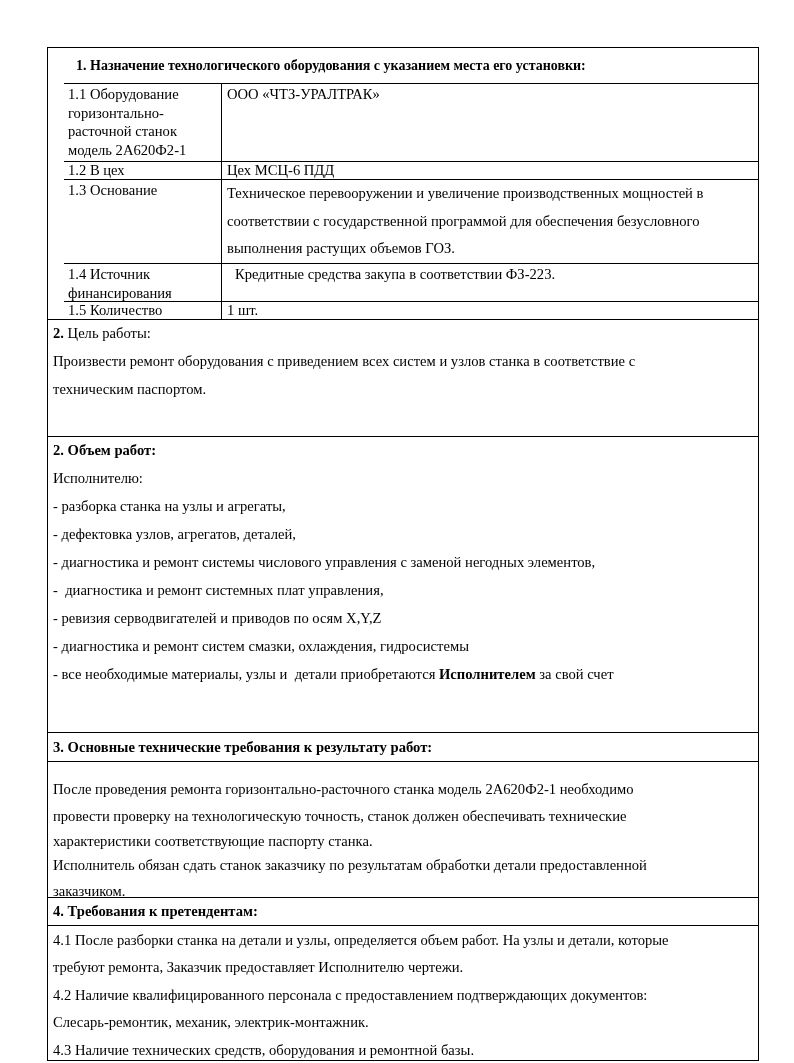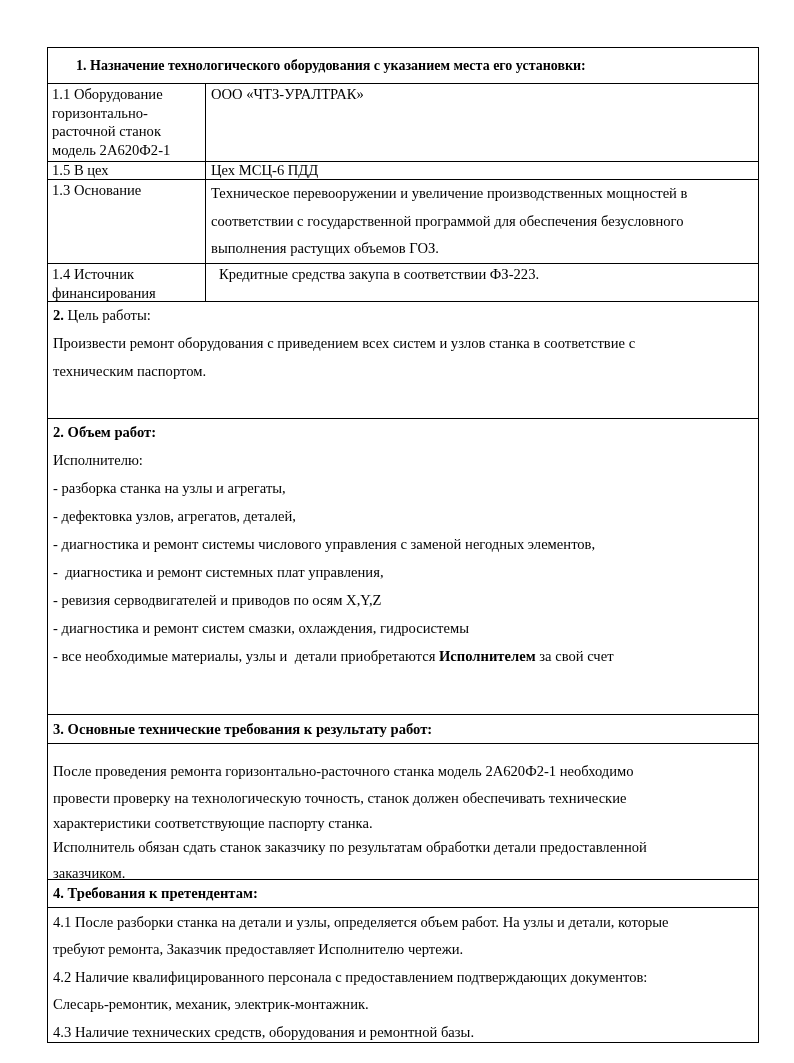--- a/index.html
+++ b/index.html
@@ -10,21 +10,21 @@
       font-size: 14.6px;
     }
     .doc {
       position: absolute; left: 47px; top: 47px; width: 712px;
       border: 1px solid #000;
       box-sizing: border-box;
     }
     .row { border-top: 1px solid #000; box-sizing: border-box; }
     .row:first-child { border-top: none; }
     .title-row { height: 35px; display: flex; align-items: center; padding-left: 28px; font-weight: bold; font-size: 14px; }
-    .split { display: flex; }
+    .split { display: flex; margin-left: 16px; }
     .split .lbl { width: 158px; border-right: 1px solid #000; padding: 1px 4px 0 4px; box-sizing: border-box; line-height: 18.5px; }
     .split .val { flex: 1; padding: 1px 5px 0 5px; box-sizing: border-box; line-height: 18.5px; }
     .split .val.wide { line-height: 27.5px; padding-top: 0; }
     .r11 { height: 78px; }
     .r12 { height: 18px; }
     .r12 .lbl, .r12 .val, .r15 .lbl, .r15 .val { line-height: 17px; padding-top: 0; }
     .r13 { height: 84px; }
     .r14 { height: 38px; gap: 8px; }
     .r15 { height: 18px; }
     .block { padding: 0 5px; box-sizing: border-box; }
@@ -50,41 +50,45 @@
     <div class="lbl">
       <div>1.1 Оборудование</div>
       <div>горизонтально-</div>
       <div>расточной станок</div>
       <div>модель 2А620Ф2-1</div>
     </div>
     <div class="val">ООО «ЧТЗ-УРАЛТРАК»</div>
   </div>
 
   <div class="row split r12">
-    <div class="lbl">1.5 В цех</div>
+    <div class="lbl">1.2 В цех</div>
     <div class="val">Цех МСЦ-6 ПДД</div>
   </div>
 
   <div class="row split r13">
     <div class="lbl">1.3 Основание</div>
     <div class="val wide">
       <div>Техническое перевооружении и увеличение производственных мощностей в</div>
       <div>соответствии с государственной программой для обеспечения безусловного</div>
       <div>выполнения растущих объемов ГОЗ.</div>
     </div>
   </div>
 
   <div class="row split r14">
     <div class="lbl">
       <div>1.4 Источник</div>
       <div>финансирования</div>
     </div>
     <div class="val">Кредитные средства закупа в соответствии ФЗ-223.</div>
   </div>
 
+  <div class="row split r15">
+    <div class="lbl">1.5 Количество</div>
+    <div class="val">1 шт.</div>
+  </div>
 
   <div class="row block sec2">
     <p class="tight"><span class="b">2.</span><span> Цель работы:</span></p>
     <p>Произвести ремонт оборудования с приведением всех систем и узлов станка в соответствие с</p>
     <p>техническим паспортом.</p>
   </div>
 
   <div class="row block sec2b">
     <p class="b tight">2. Объем работ:</p>
     <p>Исполнителю:</p>

